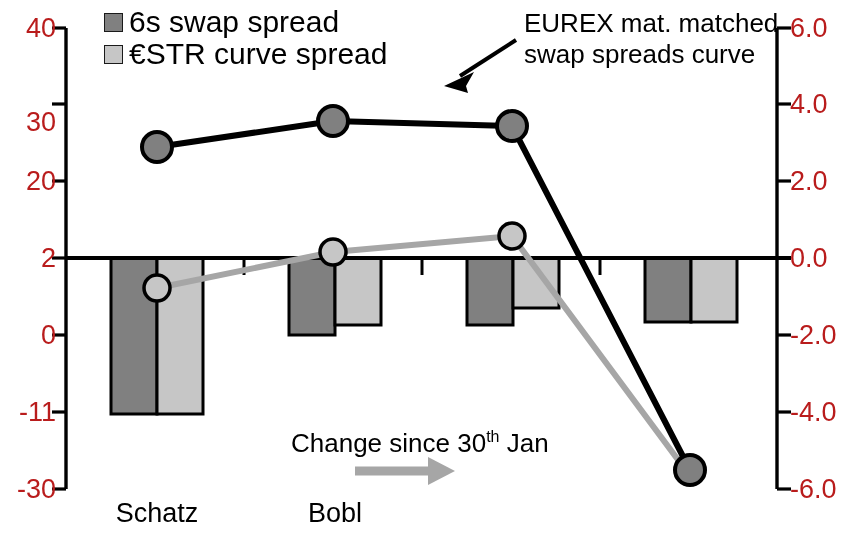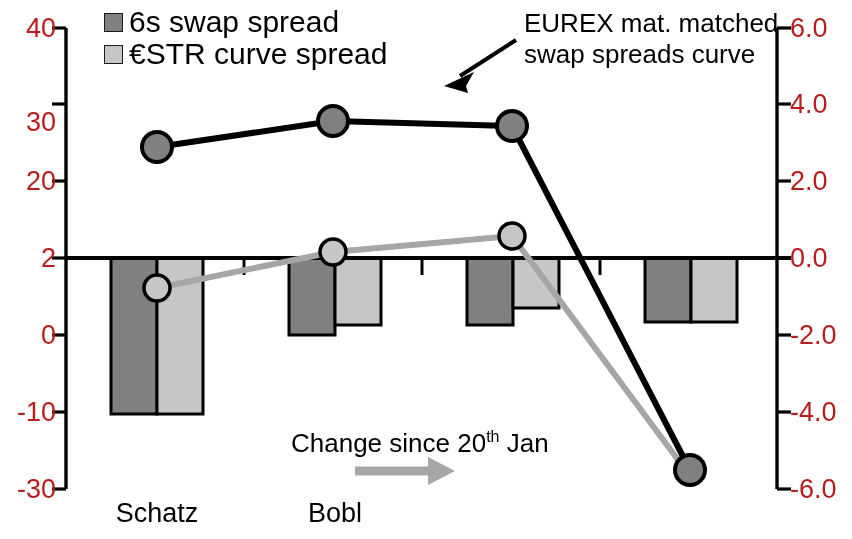--- a/index.html
+++ b/index.html
@@ -174,21 +174,21 @@
       <line x1="355" y1="471" x2="432" y2="471" stroke="#a6a6a6" stroke-width="9"></line>
       <polygon points="455,471 428,457 428,485" fill="#a6a6a6"></polygon>
     </g>
   </svg>
 
   <div class="tick-label tick-left" style="top:15px">40</div>
   <div class="tick-label tick-left" style="top:109px">30</div>
   <div class="tick-label tick-left" style="top:168px">20</div>
   <div class="tick-label tick-left" style="top:245px">2</div>
   <div class="tick-label tick-left" style="top:322px">0</div>
-  <div class="tick-label tick-left" style="top:399px">-10</div>
+  <div class="tick-label tick-left" style="top:399px">-11</div>
   <div class="tick-label tick-left" style="top:476px">-30</div>
 
   <div class="tick-label tick-right" style="top:15px">6.0</div>
   <div class="tick-label tick-right" style="top:91px">4.0</div>
   <div class="tick-label tick-right" style="top:168px">2.0</div>
   <div class="tick-label tick-right" style="top:245px">0.0</div>
   <div class="tick-label tick-right" style="top:322px">-2.0</div>
   <div class="tick-label tick-right" style="top:399px">-4.0</div>
   <div class="tick-label tick-right" style="top:476px">-6.0</div>
 
@@ -205,16 +205,16 @@
       <span class="legend-text">€STR curve spread</span>
     </div>
   </div>
 
   <div class="annotation" id="curve-annotation">
     <div>EUREX mat. matched</div>
     <div>swap spreads curve</div>
   </div>
 
   <div class="annotation" id="change-annotation">
-    <span>Change since 20</span><sup>th</sup><span> Jan</span>
+    <span>Change since 30</span><sup>th</sup><span> Jan</span>
   </div>
 
 </div>
 
 </body></html>

